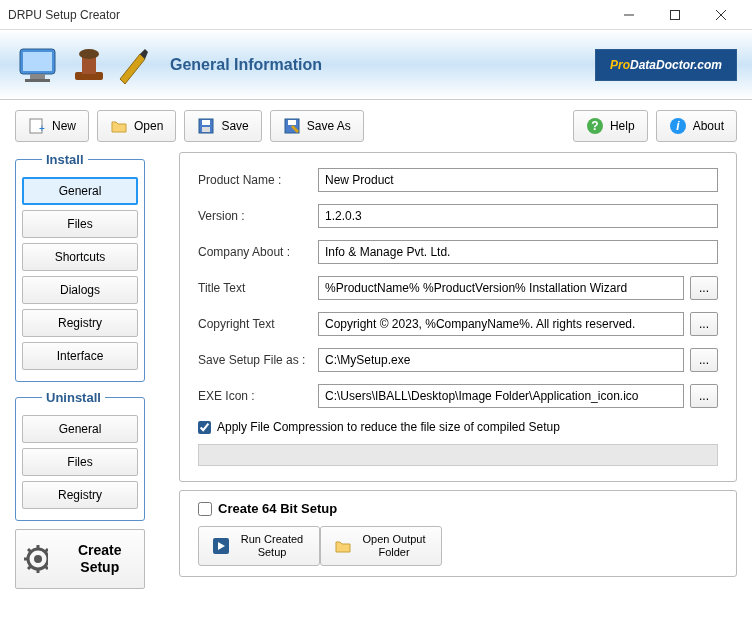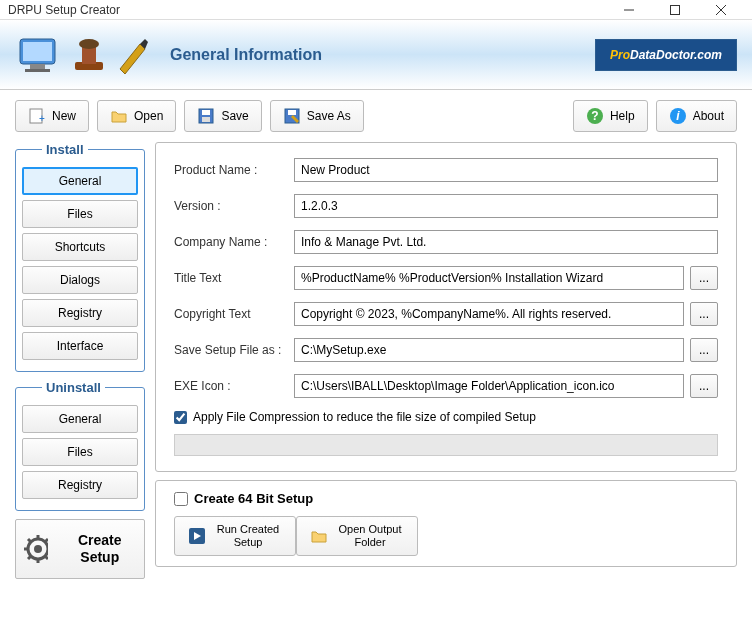--- a/index.html
+++ b/index.html
@@ -1,18 +1,18 @@
 <!DOCTYPE html>
 <html><head>
 <meta charset="utf-8">
 <style>
 * { box-sizing: border-box; margin: 0; padding: 0; font-family: 'Segoe UI', Tahoma, sans-serif; }
 body { background: #fff; width: 752px; height: 632px; overflow: hidden; }
 
-.titlebar { height: 20px; background: #fff; display: flex; align-items: center; padding: 0 8px; border-bottom: 1px solid #ddd; }
+.titlebar { height: 30px; background: #fff; display: flex; align-items: center; padding: 0 8px; border-bottom: 1px solid #ddd; }
 .titlebar-text { font-size: 12px; color: #333; flex: 1; }
 .titlebar-btn { width: 46px; height: 30px; display: flex; align-items: center; justify-content: center; cursor: pointer; }
 .titlebar-btn svg { width: 10px; height: 10px; }
 
 .banner { height: 70px; background: linear-gradient(to bottom, #fff 0%, #cce4f7 50%, #fff 100%); display: flex; align-items: center; padding: 0 15px; border-bottom: 1px solid #ccc; position: relative; }
 .banner-icons { display: flex; align-items: center; gap: 5px; }
 .banner-title { color: #2b5c8f; font-size: 16px; font-weight: bold; margin-left: 20px; }
 .banner-logo { margin-left: auto; background: #1a4e8a; color: #fff; font-size: 12px; font-weight: bold; padding: 8px 14px; border: 1px solid #2b5c8f; font-style: italic; }
 .banner-logo .pro { color: #ffc107; }
 
@@ -23,21 +23,21 @@
 
 .main { display: flex; padding: 0 15px 10px 15px; gap: 10px; }
 .sidebar { width: 130px; display: flex; flex-direction: column; gap: 8px; }
 .fieldset { border: 1px solid #5b8fc7; border-radius: 3px; padding: 10px 6px 6px 6px; }
 .fieldset-legend { color: #2b5c8f; font-size: 13px; font-weight: bold; padding: 0 4px; margin-left: 20px; }
 .side-btn { display: block; width: 100%; padding: 6px 4px; margin-bottom: 5px; background: linear-gradient(to bottom, #fdfdfd, #eee); border: 1px solid #bbb; border-radius: 2px; font-size: 12px; cursor: pointer; text-align: center; }
 .side-btn.active { border: 2px solid #2196f3; background: #e3f2fd; padding: 5px 3px; }
 .create-setup { border: 1px solid #bbb; padding: 12px 8px; display: flex; align-items: center; gap: 16px; background: linear-gradient(to bottom, #fdfdfd, #f0f0f0); cursor: pointer; border-radius: 2px; }
 .create-setup-text { font-size: 14px; font-weight: bold; text-align: center; line-height: 1.2; }
 
-.content { flex: 1; display: flex; flex-direction: column; }
+.content { flex: 1; display: flex; flex-direction: column; margin-left: 24px; }
 .form-panel { border: 1px solid #bbb; border-radius: 3px; padding: 15px 18px; background: #fff; }
 .form-row { display: flex; align-items: center; margin-bottom: 12px; }
 .form-label { width: 120px; font-size: 12px; color: #333; }
 .form-input { flex: 1; height: 24px; border: 1px solid #999; padding: 2px 6px; font-size: 12px; background: #fff; }
 .browse-btn { width: 28px; height: 24px; margin-left: 6px; border: 1px solid #999; background: linear-gradient(to bottom, #fdfdfd, #eee); font-size: 12px; cursor: pointer; border-radius: 2px; }
 .checkbox-row { display: flex; align-items: center; margin-top: 8px; margin-bottom: 10px; }
 .checkbox-row input { margin-right: 6px; accent-color: #2b5c8f; }
 .checkbox-row label { font-size: 12px; text-align: right; }
 .progress-bar { height: 22px; background: #e8e8e8; border: 1px solid #ccc; }
 
@@ -196,21 +196,21 @@
     <div class="form-panel">
       <div class="form-row">
         <div class="form-label">Product Name :</div>
         <input class="form-input" value="New Product" style="">
       </div>
       <div class="form-row">
         <div class="form-label">Version :</div>
         <input class="form-input" value="1.2.0.3" style="">
       </div>
       <div class="form-row">
-        <div class="form-label">Company Name :</div>
+        <div class="form-label">Company About :</div>
         <input class="form-input" value="Info &amp; Manage Pvt. Ltd." style="">
       </div>
       <div class="form-row">
         <div class="form-label">Title Text</div>
         <input class="form-input" value="%ProductName% %ProductVersion% Installation Wizard" style="">
         <button class="browse-btn">...</button>
       </div>
       <div class="form-row">
         <div class="form-label">Copyright Text</div>
         <input class="form-input" value="Copyright © 2023, %CompanyName%. All rights reserved." style="">

